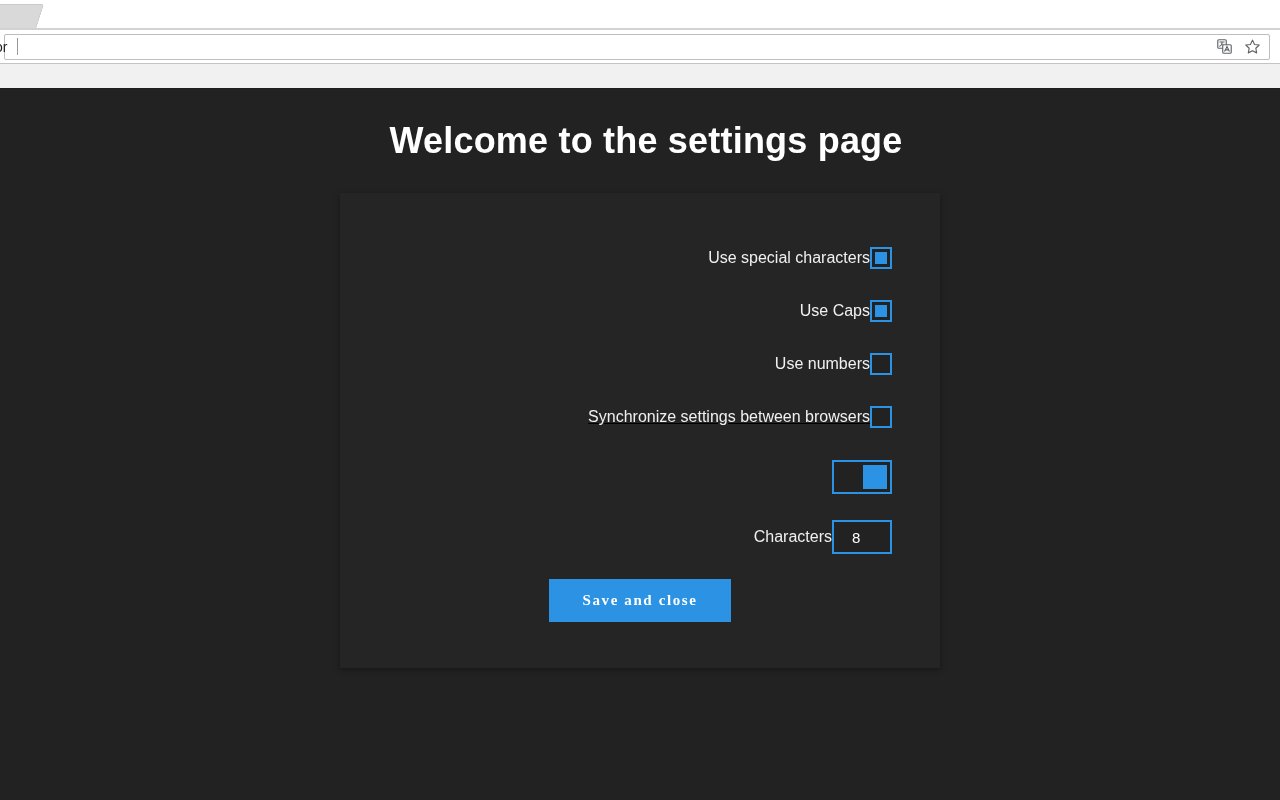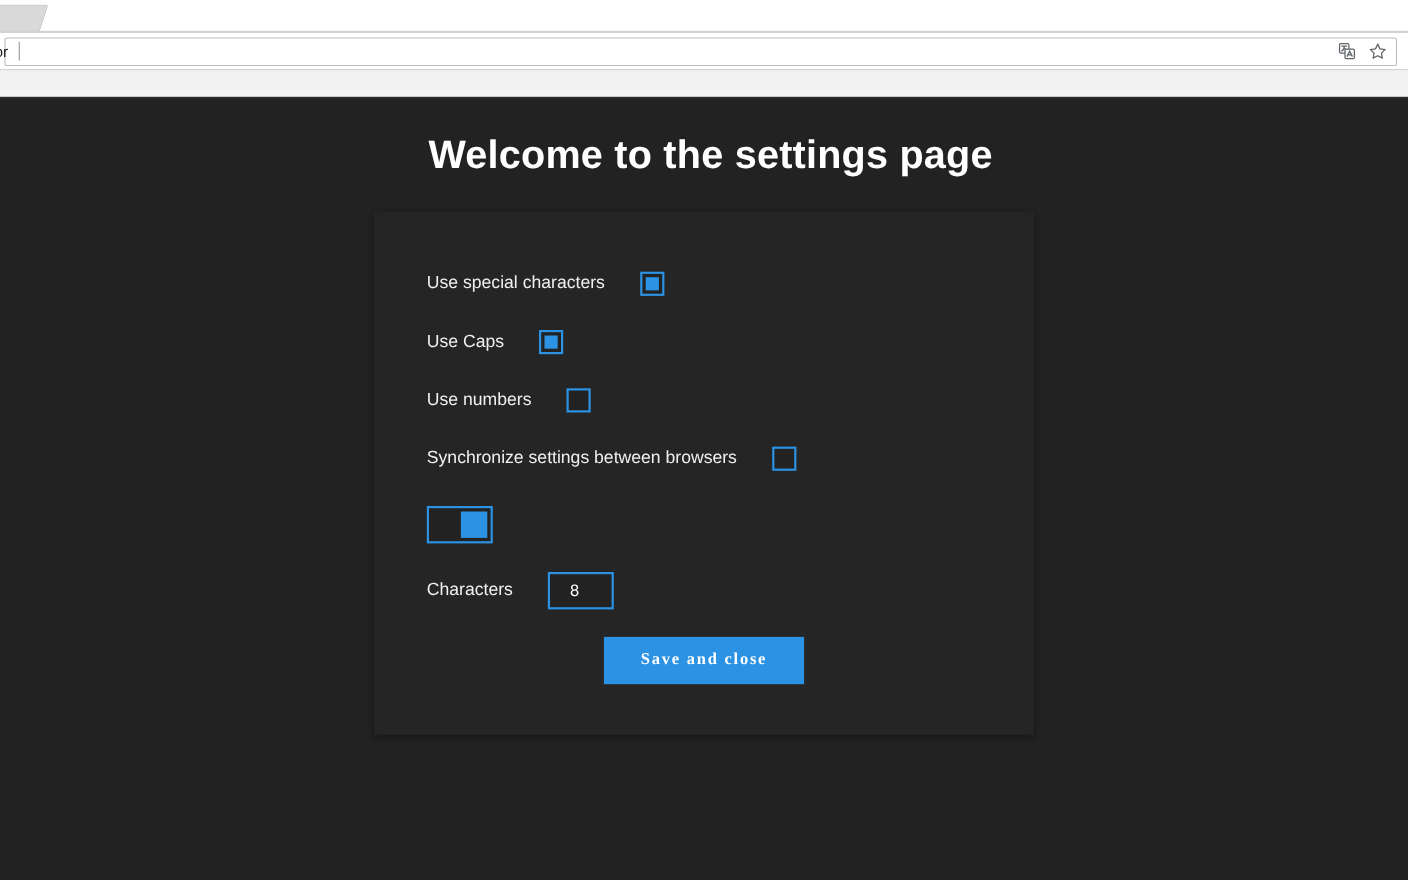--- a/index.html
+++ b/index.html
@@ -128,27 +128,26 @@
     width: 600px;
     margin: 31px auto 0 auto;
     background: #252525;
     padding: 50px 48px 46px 48px;
     box-shadow: 0 2px 6px rgba(0,0,0,0.35);
   }
 
   .setting-row {
     display: flex;
     align-items: center;
-    justify-content: flex-start;
+    justify-content: flex-end;
     height: 30px;
     margin-bottom: 23px;
-    gap: 32px;
-  }
-
-  .setting-row.spaced { margin-bottom: 30px; }
+  }
+
+  .setting-row.spaced { margin-bottom: 30px; text-decoration: underline; }
 
   .setting-label {
     color: #f0f0f0;
     font-size: 16px;
     font-weight: 400;
   }
 
   
   .checkbox {
     width: 22px;

